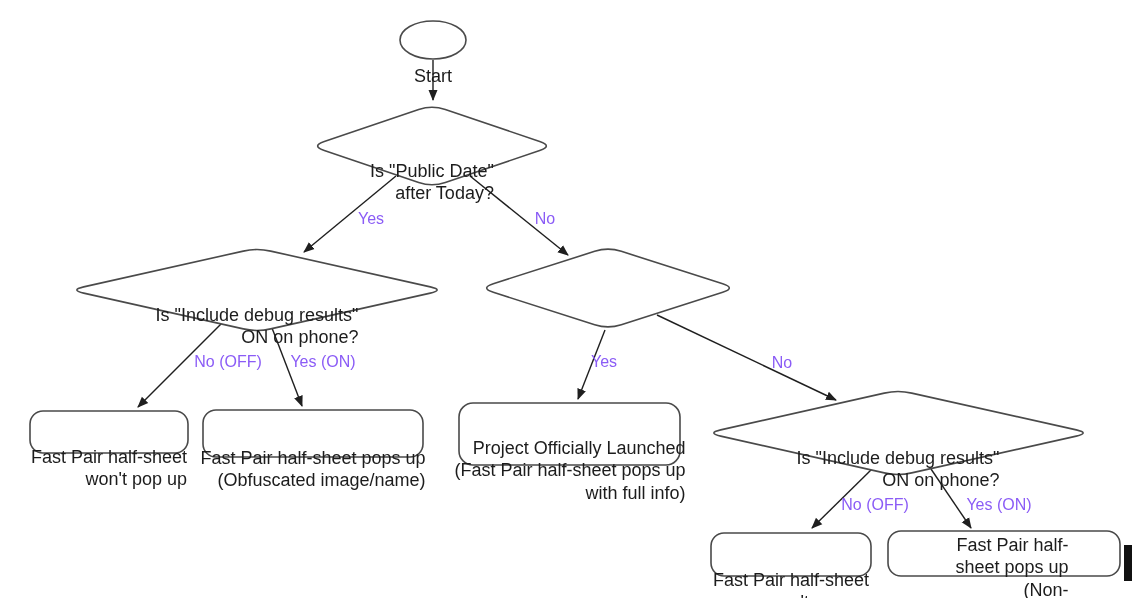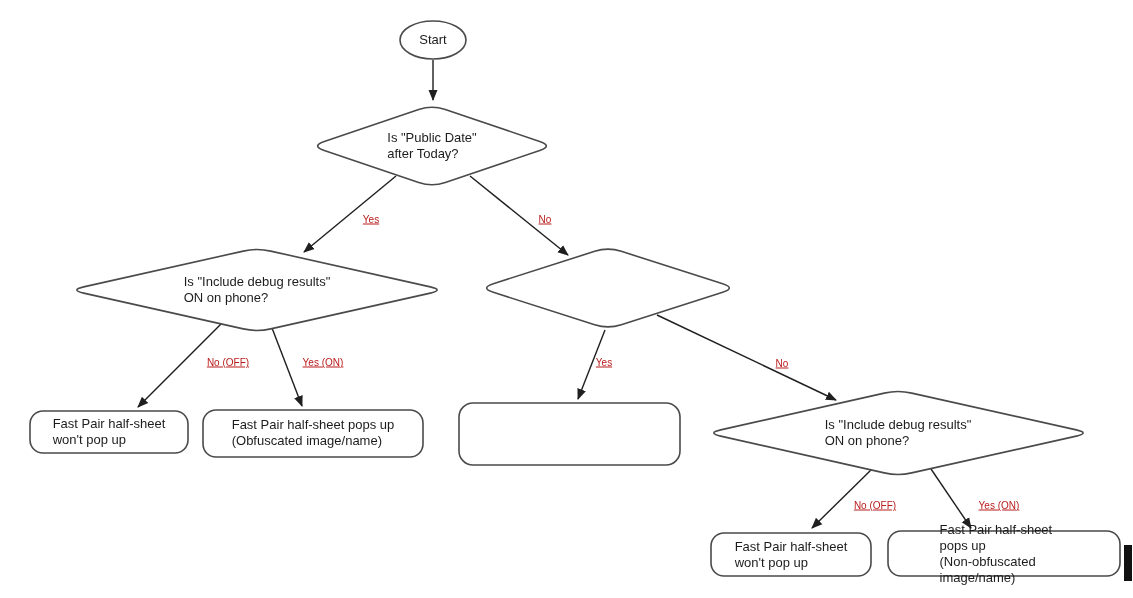--- a/index.html
+++ b/index.html
@@ -9,32 +9,32 @@
     height: 598px;
     background: #ffffff;
     font-family: "Liberation Sans", sans-serif;
     overflow: hidden;
   }
   svg.layer { position: absolute; left: 0; top: 0; }
   .lbl {
     position: absolute;
     transform: translate(-50%, -50%);
     white-space: pre-line;
-    text-align: left;
-    font-size: 13px;
+    text-align: right;
+    font-size: 18px;
     line-height: 1.24;
     color: #1c1c1c;
+    margin-top: 36px;
   }
   .edge-lbl {
     position: absolute;
     transform: translate(-50%, -50%);
     white-space: nowrap;
-    font-size: 10px;
-    color: #b91c1c;
-    text-decoration: underline;
+    font-size: 16px;
+    color: #8b5cf6;
   }
   .shape { fill: #ffffff; stroke: #4a4a4a; stroke-width: 1.6; }
   .edge-line { stroke: #1f1f1f; stroke-width: 1.4; fill: none; }
   .cursor-bar {
     position: absolute;
     left: 1124px; top: 545px;
     width: 8px; height: 36px;
     background: #111111;
   }
 </style>
@@ -85,20 +85,23 @@
   <div class="lbl" style="left:432px; top:146px;">Is "Public Date"
 after Today?</div>
   <div class="lbl" style="left:257px; top:290px;">Is "Include debug results"
 ON on phone?</div>
   <div class="lbl" style="left:898px; top:433px;">Is "Include debug results"
 ON on phone?</div>
   <div class="lbl" style="left:109px; top:432px;">Fast Pair half-sheet
 won't pop up</div>
   <div class="lbl" style="left:313px; top:433px;">Fast Pair half-sheet pops up
 (Obfuscated image/name)</div>
+  <div class="lbl" style="left:570px; top:434px;">Project Officially Launched
+(Fast Pair half-sheet pops up
+with full info)</div>
   <div class="lbl" style="left:791px; top:555px;">Fast Pair half-sheet
 won't pop up</div>
   <div class="lbl" style="left:1004px; top:554px;">Fast Pair half-sheet pops up
 (Non-obfuscated image/name)</div>
 
   <div class="edge-lbl" style="left:371px; top:219px;">Yes</div>
   <div class="edge-lbl" style="left:545px; top:219px;">No</div>
   <div class="edge-lbl" style="left:228px; top:362px;">No (OFF)</div>
   <div class="edge-lbl" style="left:323px; top:362px;">Yes (ON)</div>
   <div class="edge-lbl" style="left:604px; top:362px;">Yes</div>

